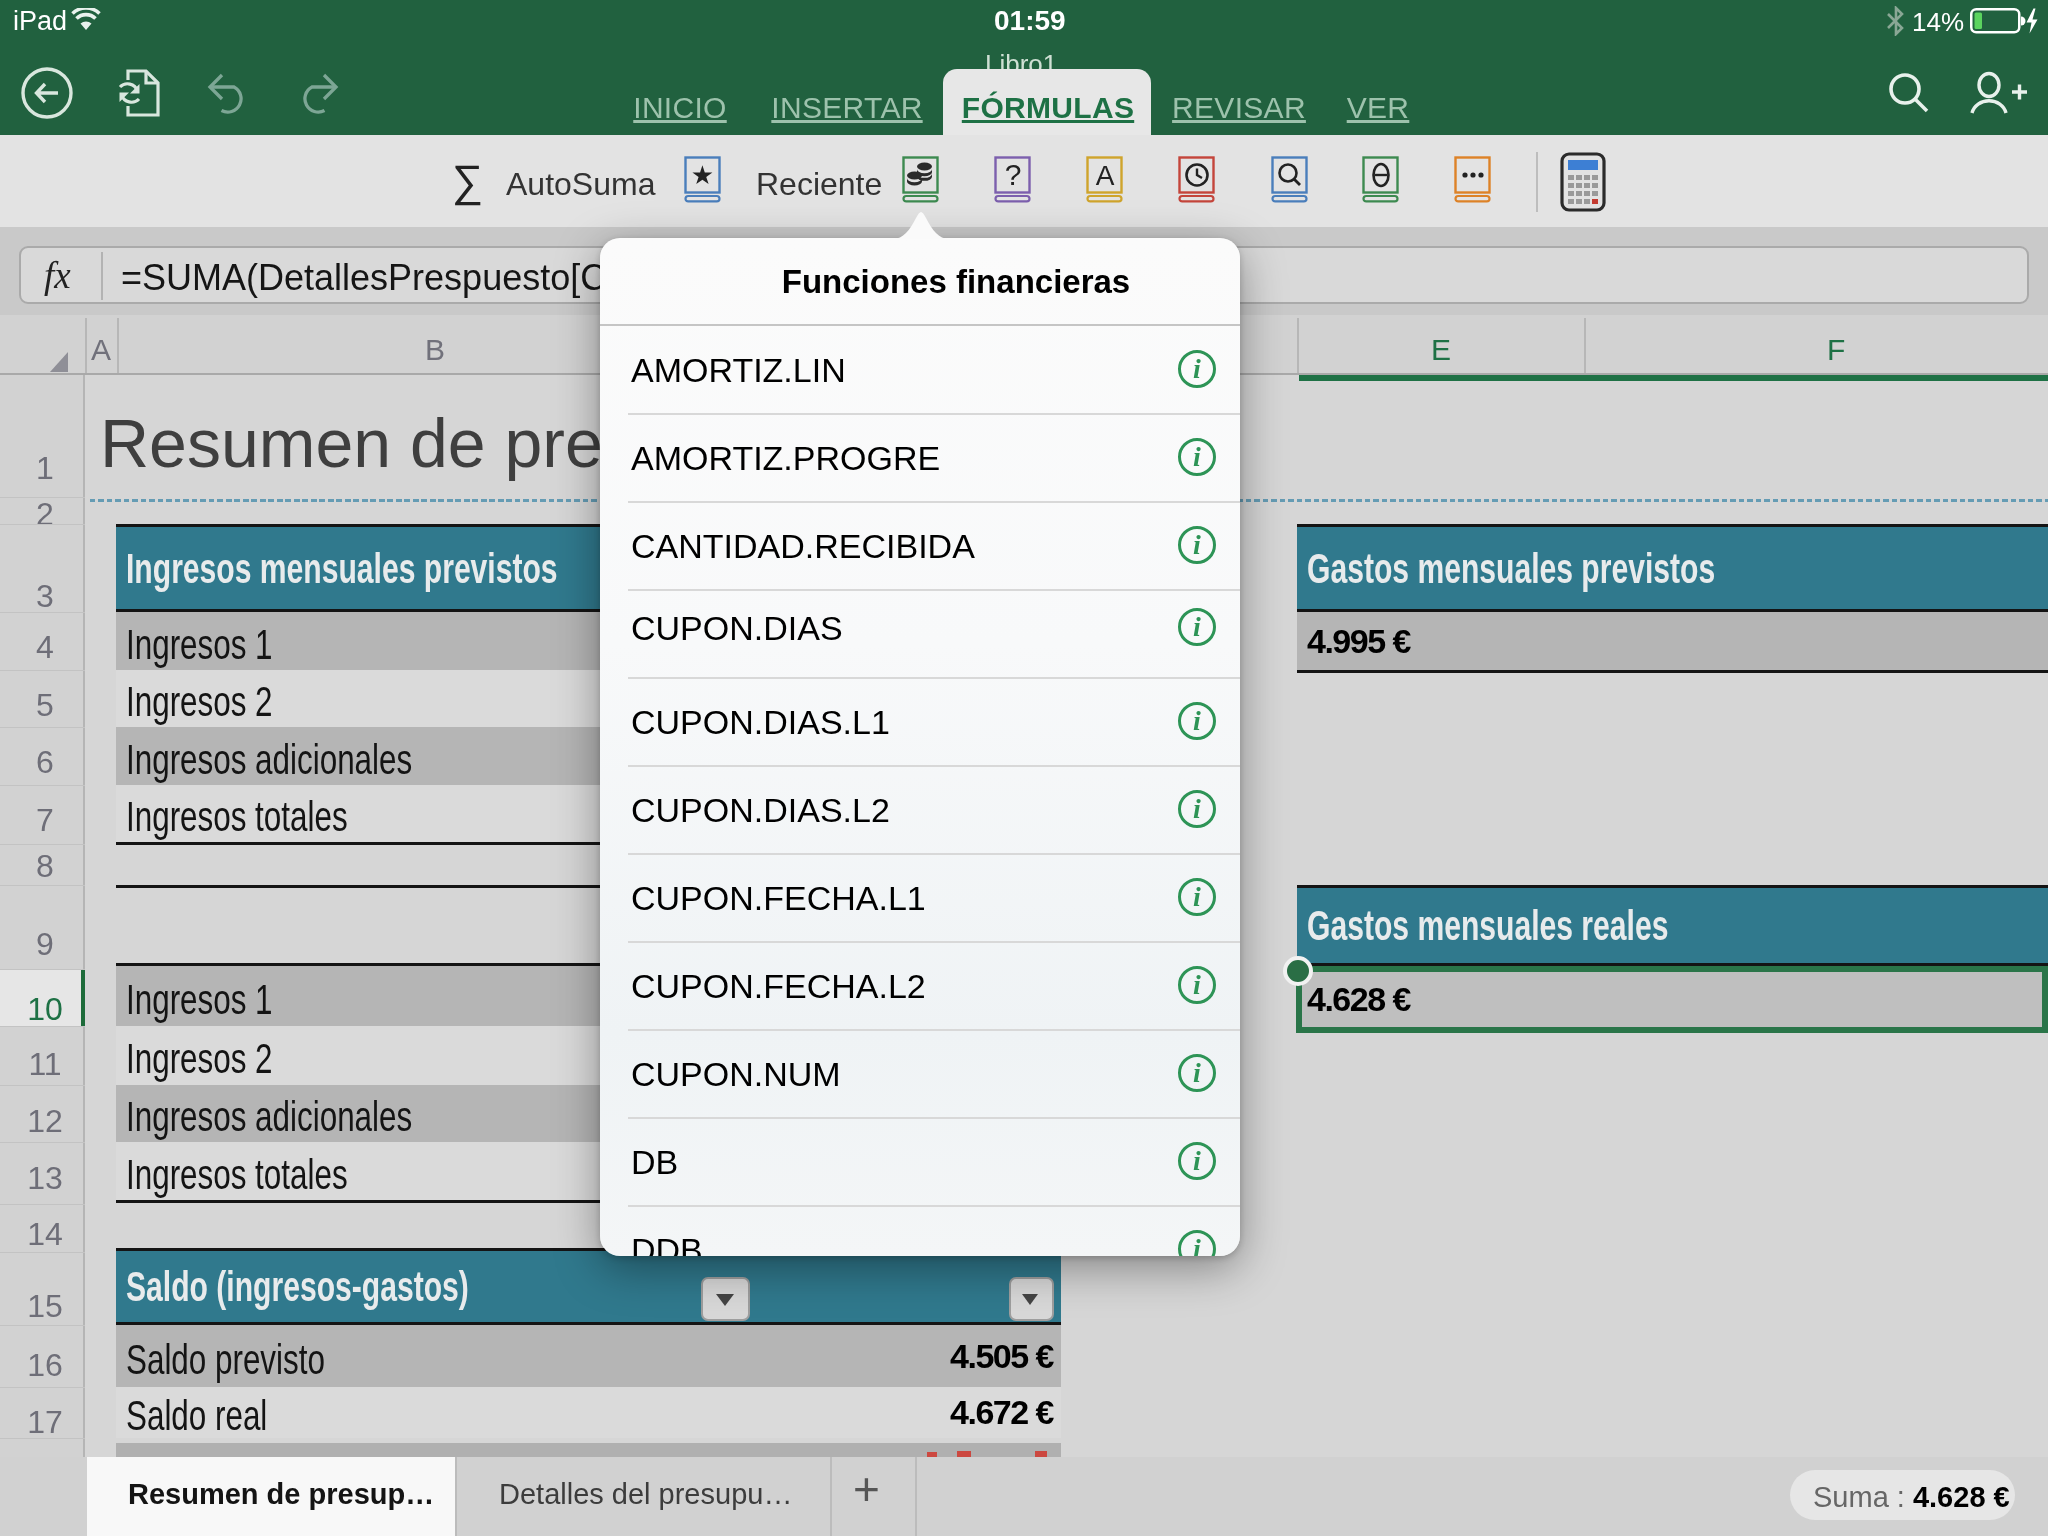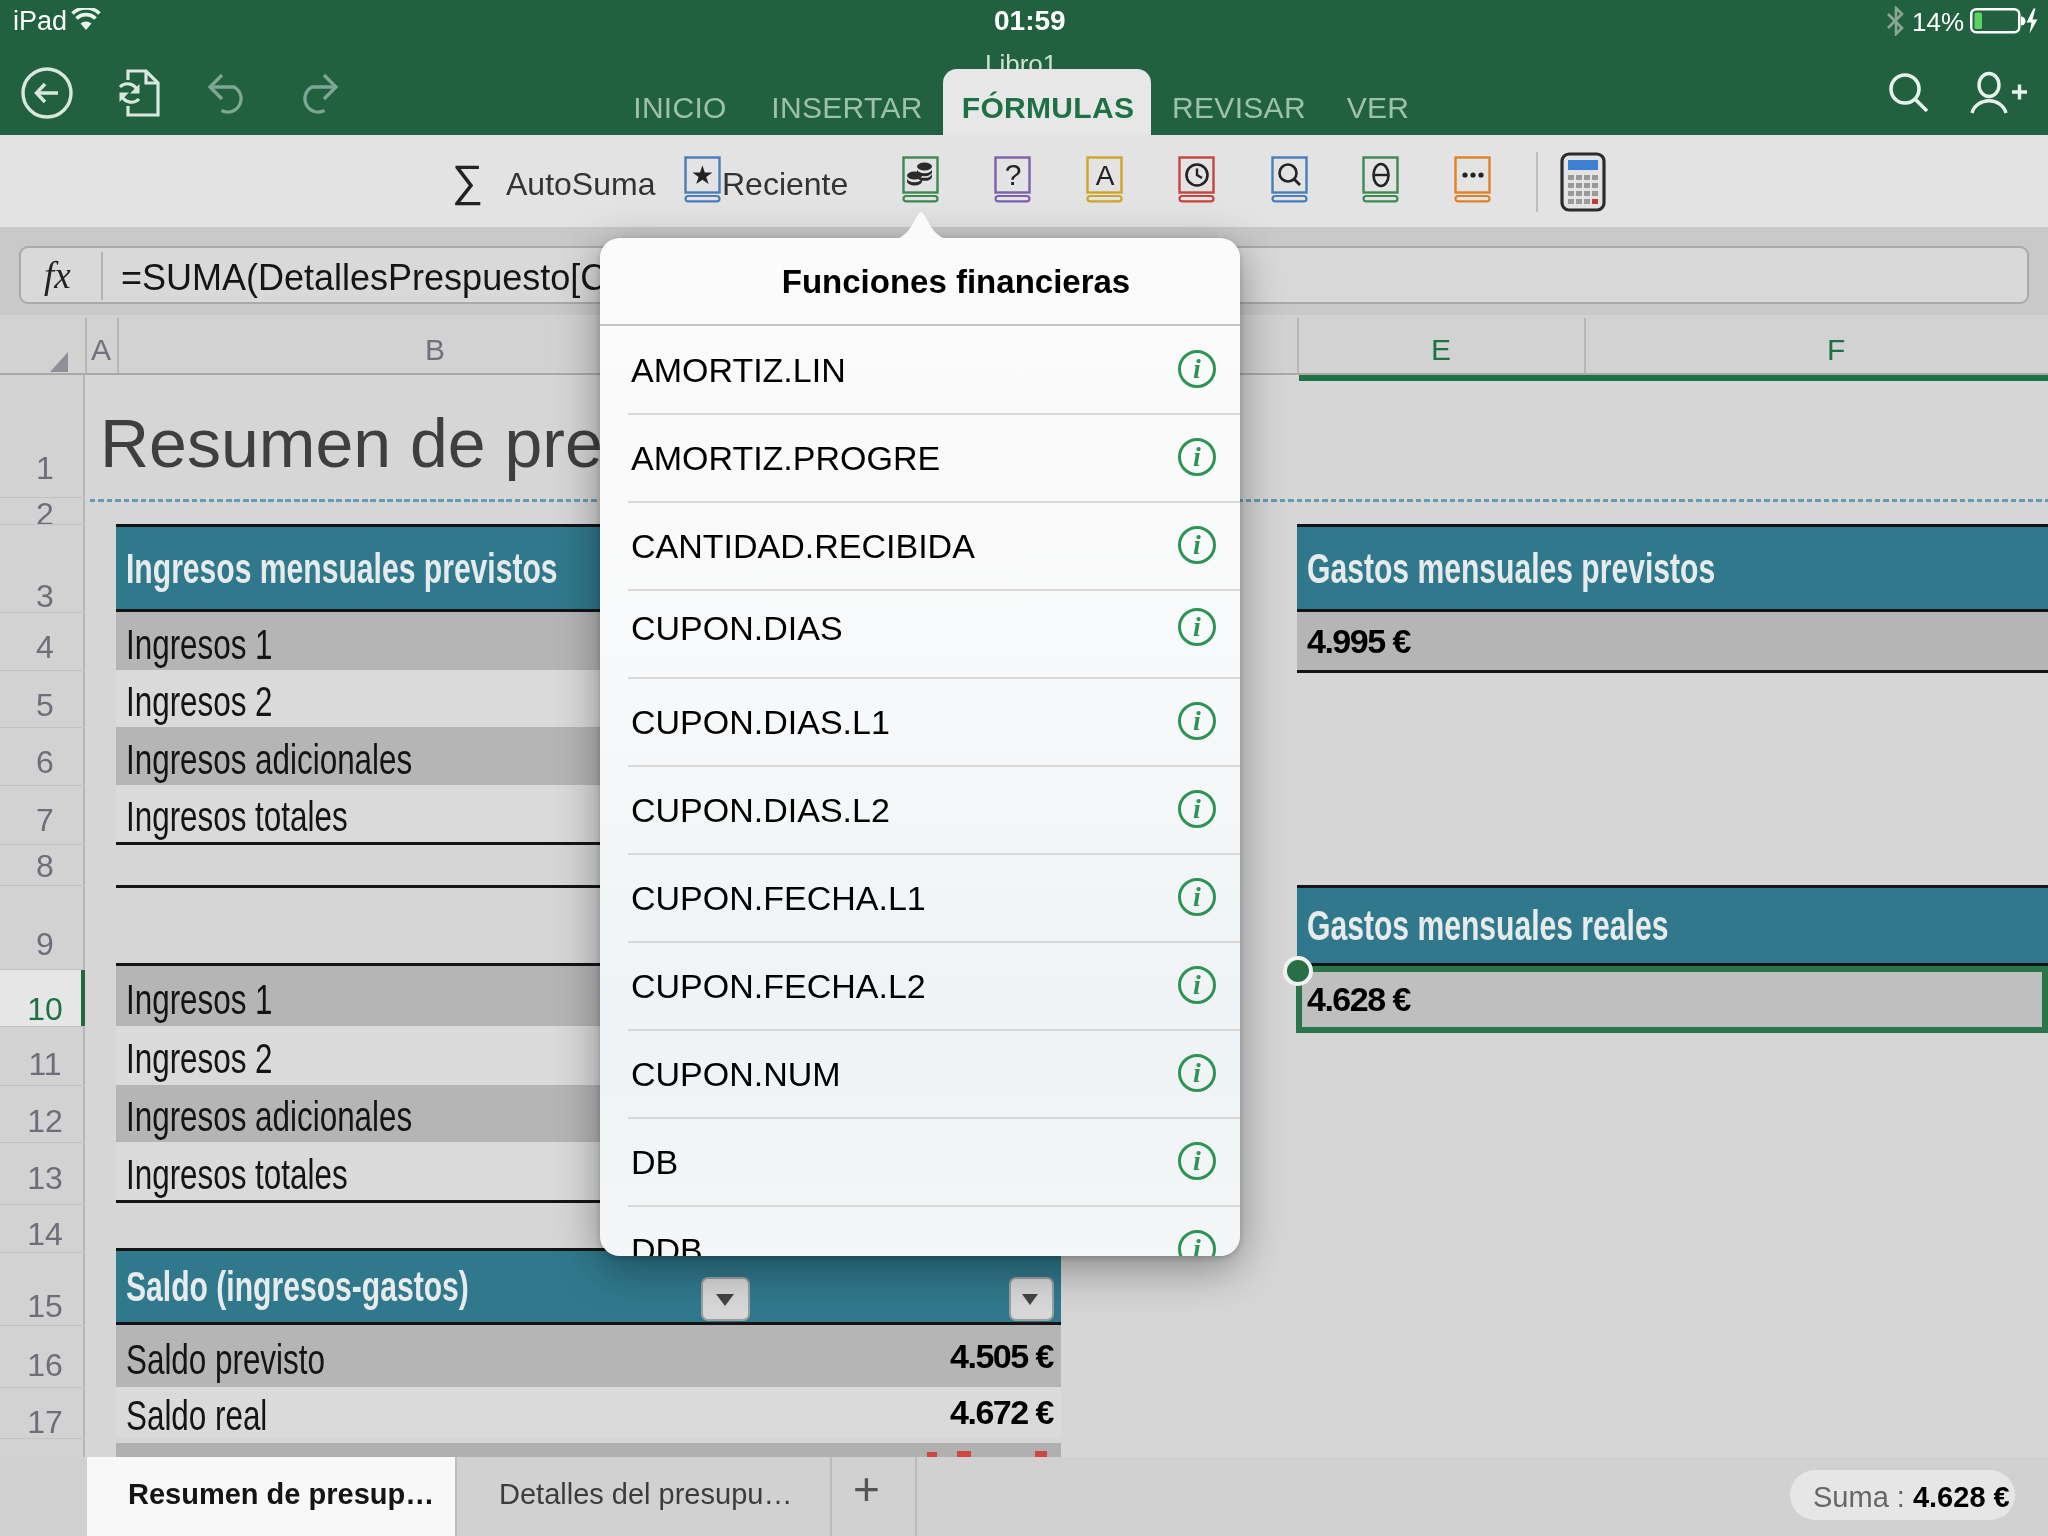--- a/index.html
+++ b/index.html
@@ -2,21 +2,21 @@
 <html><head>
 <meta charset="utf-8">
 <style>
   html,body{margin:0;padding:0;}
   body{width:2048px;height:1536px;overflow:hidden;position:relative;
        font-family:"Liberation Sans",sans-serif;background:#d6d6d6;}
   .abs{position:absolute;}
   
   #greenbar{left:0;top:0;width:2048px;height:135px;background:#21613f;}
   .stext{color:#fff;font-size:28px;}
-  .tabs{font-size:30px;letter-spacing:.3px;color:#9dc2ac;white-space:nowrap;}
+  .tabs{font-size:30px;letter-spacing:.3px;color:#9dc2ac;white-space:nowrap;text-decoration:underline;}
   #tabwhite{left:943px;top:69px;width:208px;height:66px;background:#e7e7e7;
             border-radius:14px 14px 0 0;}
   
   #ribbon{left:0;top:135px;width:2048px;height:92px;background:#e3e3e3;}
   .booklbl{font-size:32px;color:#333;}
   
   #fstrip{left:0;top:227px;width:2048px;height:88px;background:#c9c9c9;}
   #fbox{left:19px;top:246px;width:2010px;height:58px;background:#d9d9d9;
         border:2px solid #aaa;border-radius:9px;box-sizing:border-box;}
   
@@ -123,21 +123,21 @@
 
 <div class="abs" id="ribbon"></div>
 <div class="abs" style="left:452px;top:156px;font-size:44px;color:#222;">∑</div>
 <div class="abs booklbl" style="left:506px;top:166px;">AutoSuma</div>
 
 <svg class="abs" style="left:684px;top:156px;" width="38" height="48" viewBox="0 0 38 48">
   <rect x="1.5" y="1.5" width="34" height="35" fill="none" stroke="#4a7ebb" stroke-width="2.4"></rect>
   <rect x="1.5" y="40" width="34" height="5.4" rx="2.7" fill="none" stroke="#4a7ebb" stroke-width="2.2"></rect>
   <text x="18.5" y="28" text-anchor="middle" font-size="26" fill="#222">★</text>
 </svg>
-<div class="abs booklbl" style="left:722px;top:166px;text-align:center;">Reciente</div>
+<div class="abs booklbl" style="left:756px;top:166px;text-align:center;">Reciente</div>
 
 <svg class="abs" style="left:902px;top:156px;" width="38" height="48" viewBox="0 0 38 48">
   <rect x="1.5" y="1.5" width="34" height="35" fill="none" stroke="#3d8a50" stroke-width="2.4"></rect>
   <rect x="1.5" y="40" width="34" height="5.4" rx="2.7" fill="none" stroke="#3d8a50" stroke-width="2.2"></rect>
   <g fill="#2b2b2b">
     <ellipse cx="22.5" cy="10.5" rx="7.5" ry="4"></ellipse>
     <path d="M15 13.2 a7.5 4 0 0 0 15 0 v3 a7.5 4 0 0 1 -15 0 z"></path>
     <path d="M15 17.8 a7.5 4 0 0 0 15 0 v3 a7.5 4 0 0 1 -15 0 z"></path>
     <ellipse cx="12.5" cy="19.5" rx="7.5" ry="4"></ellipse>
     <path d="M5 22.2 a7.5 4 0 0 0 15 0 v3.2 a7.5 4 0 0 1 -15 0 z"></path>

